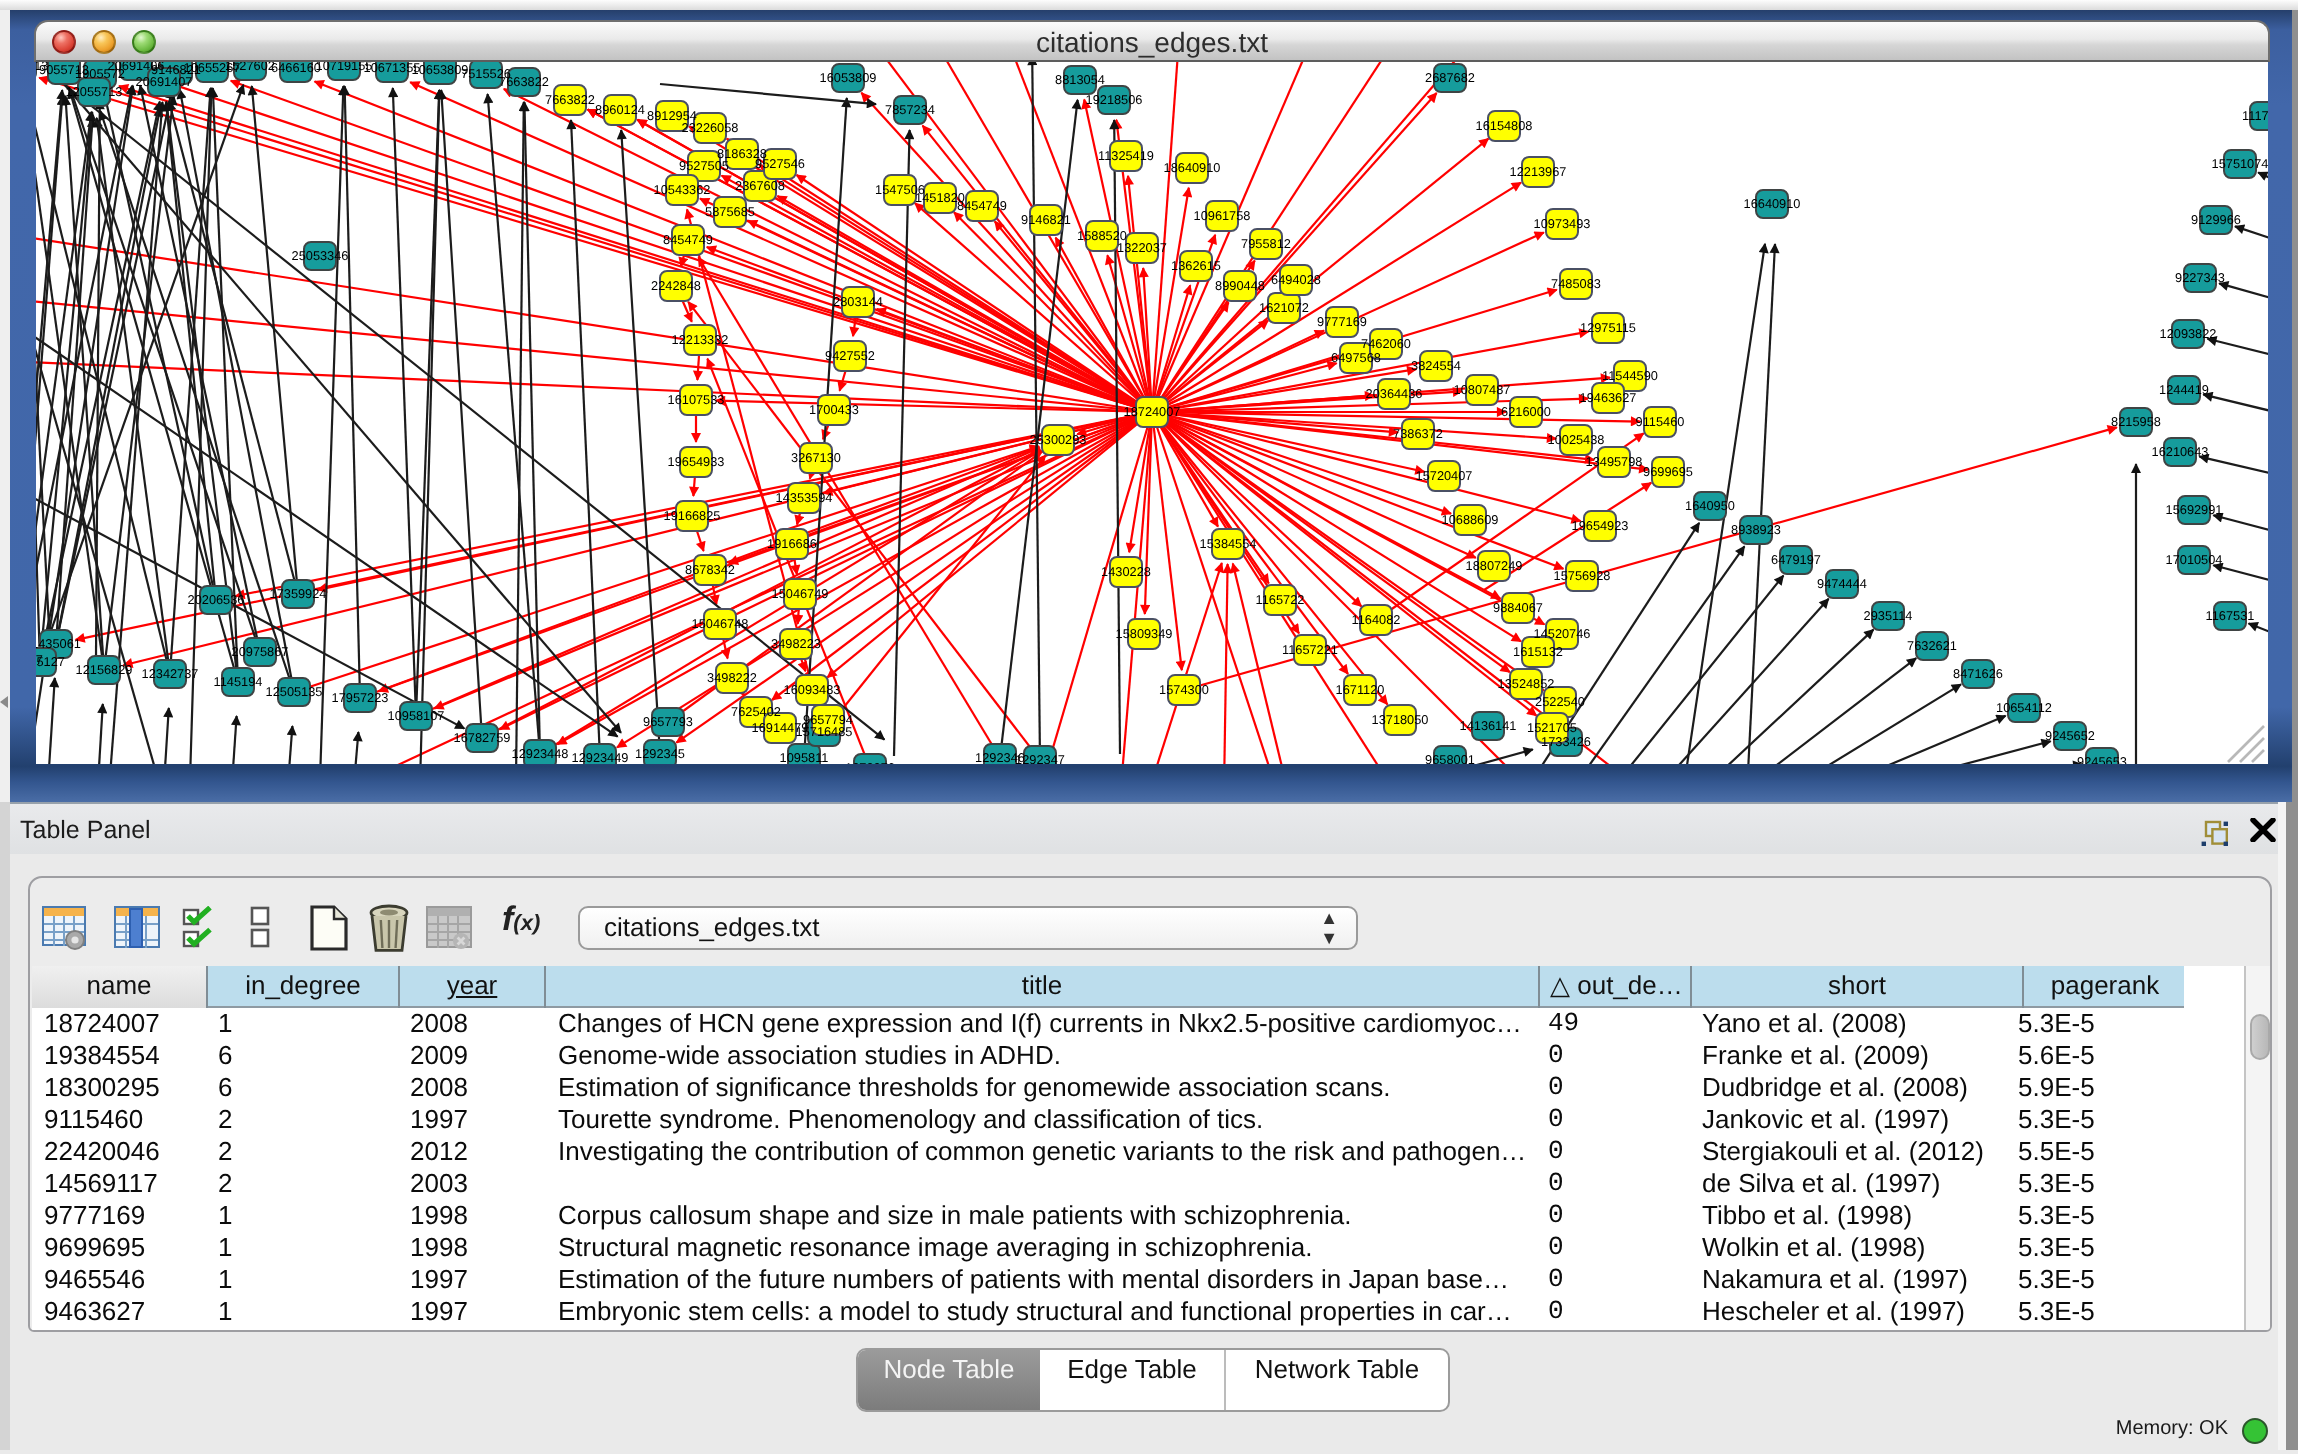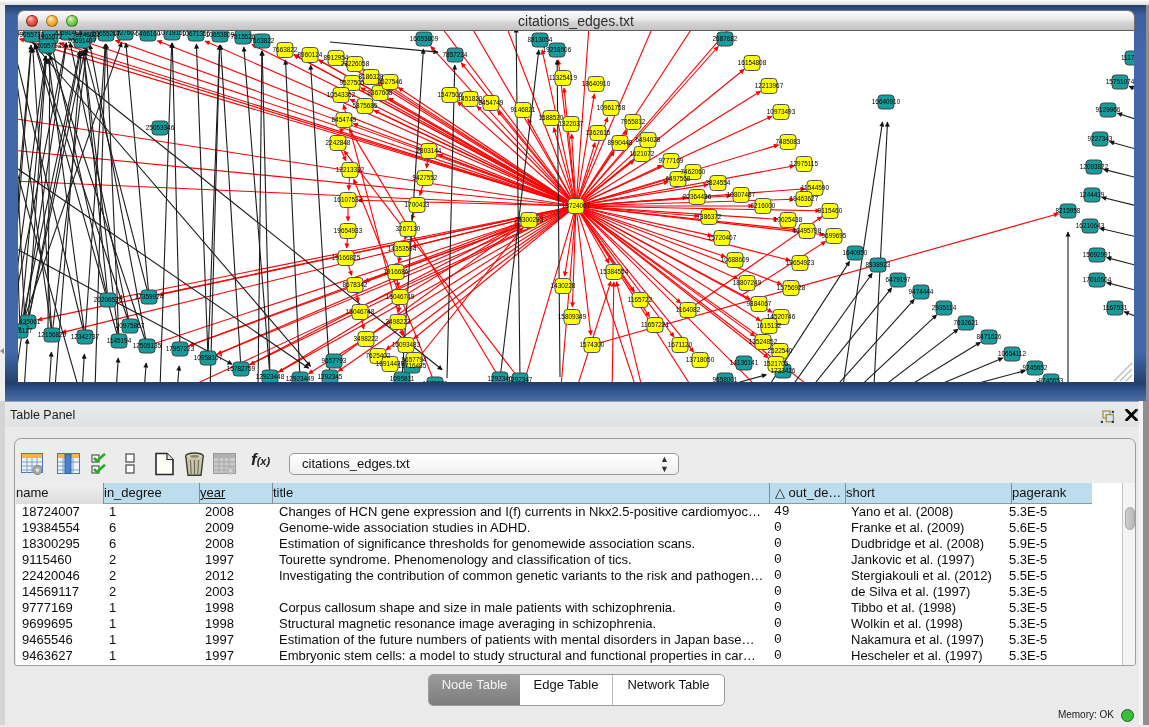--- a/index.html
+++ b/index.html
@@ -27,21 +27,21 @@
 #phead .t { position:absolute; left:10px; top:6px; font-size:12.5px; color:#1c1c1c; }
 #pclose2 { position:absolute; left:1125px; top:7px; width:13px; height:12px; }
 #pfloat { position:absolute; left:1100px; top:8px; width:15px; height:14px; }
 #toolbox { position:absolute; left:14px; top:37px; width:1122px; height:228px; background:#ececec; border:1px solid #9e9ea2; border-radius:7px 7px 3px 3px; overflow:hidden; }
 .ticon { position:absolute; top:13px; }
 #combo { position:absolute; left:274px; top:14px; width:390px; height:22px; background:linear-gradient(180deg,#ffffff,#f0f0f0);
   border:1px solid #9a9a9a; border-radius:5px; font-size:13px; color:#111; line-height:20px; padding-left:12px; }
 #combo .arr { position:absolute; right:9px; top:0px; font-size:9px; color:#333; line-height:10px; }
 
 #thead { position:absolute; left:1px; top:44px; width:1106px; height:21px; background:#bcdded; border-bottom:1px solid #8e9aa2; display:flex; font-size:13px; color:#111; }
-#thead span { display:block; line-height:20px; border-right:1px solid #808d95; height:21px; }
+#thead span { display:block; text-align:center; line-height:20px; border-right:1px solid #808d95; height:21px; }
 #thead .h0 { width:88px; background:linear-gradient(180deg,#f0f0f0,#dcdcdc); }
 #thead .h1 { width:96px; } #thead .h2 { width:73px;text-decoration:underline; } #thead .h3 { width:497px; }
 #thead .h4 { width:76px; text-align:left; padding-left:5px;} #thead .h5 { width:166px; } #thead .h6 { width:82px; border-right:1px solid #9aa6ae; }
 #tbody { position:absolute; left:1px; top:65px; width:1106px; height:165px; background:#fff; overflow:hidden; }
 .tr { height:16px; font-size:13px; color:#0b0b0b; white-space:nowrap; position:relative; }
 .tr span { position:absolute; top:0; line-height:15px; display:block; overflow:hidden; }
 .c0 { left:6px; } .c1 { left:93px; } .c2 { left:189px; } .c3 { left:263px; width:494px; } .c4 { left:758px;font-family:Liberation Mono, monospace; } .c5 { left:835px; } .c6 { left:993px; }
 #sbar { position:absolute; left:1107px; top:44px; width:14px; height:186px; background:#f4f4f4; border-left:1px solid #c4c4c4; }
 #sthumb { position:absolute; left:1.5px; top:24px; width:10px; height:23px; background:linear-gradient(90deg,#cfcfcf,#b8b8b8); border:1px solid #a9a9a9; border-radius:5px; }
 #tfill { position:absolute; left:1077px; top:44px; width:30px; height:21px; background:#fff; }

